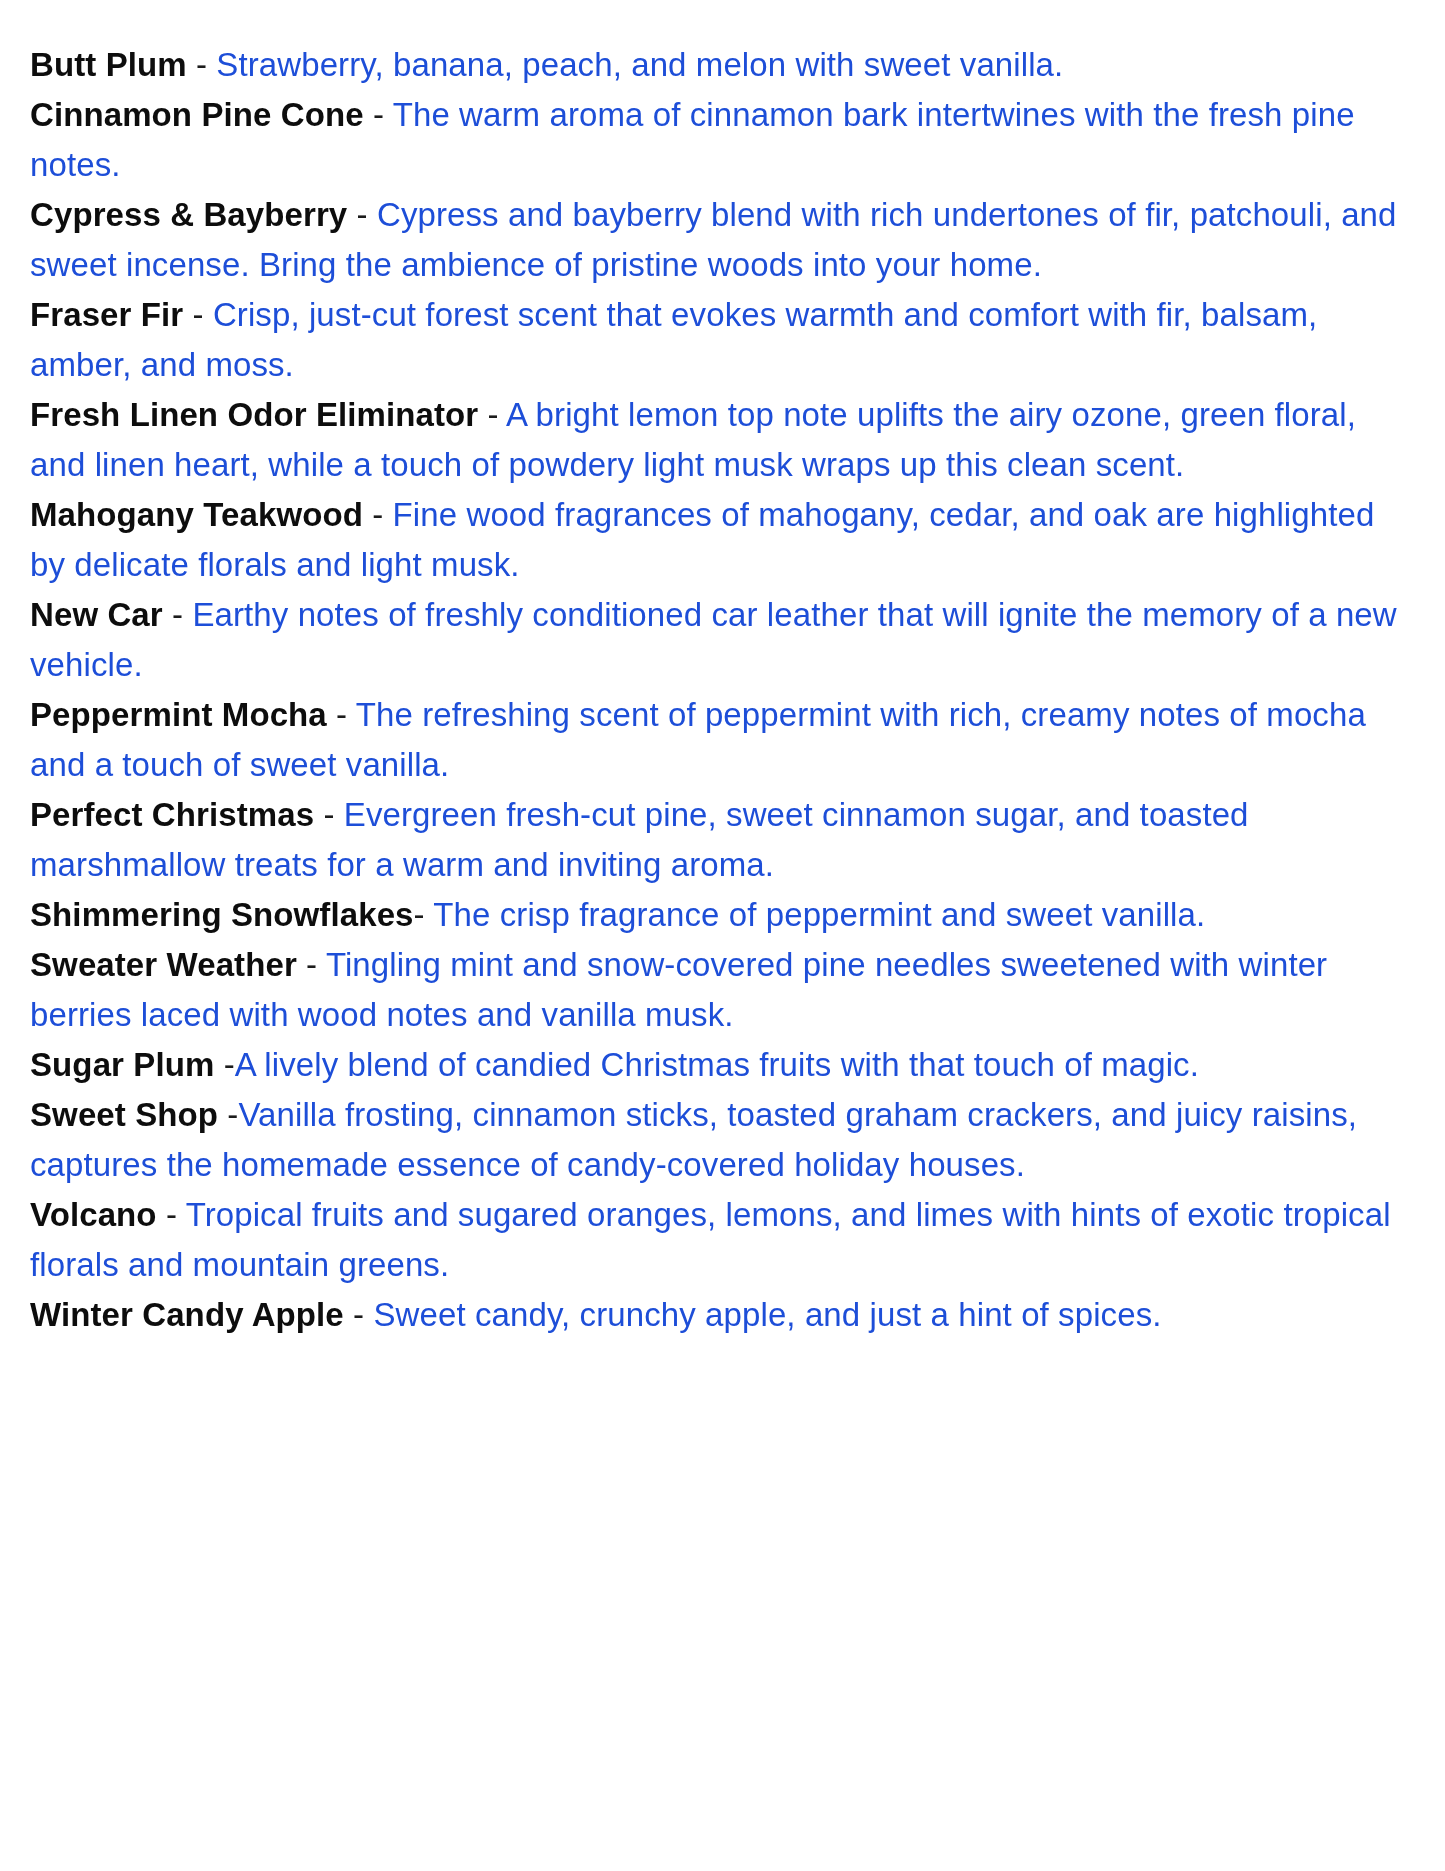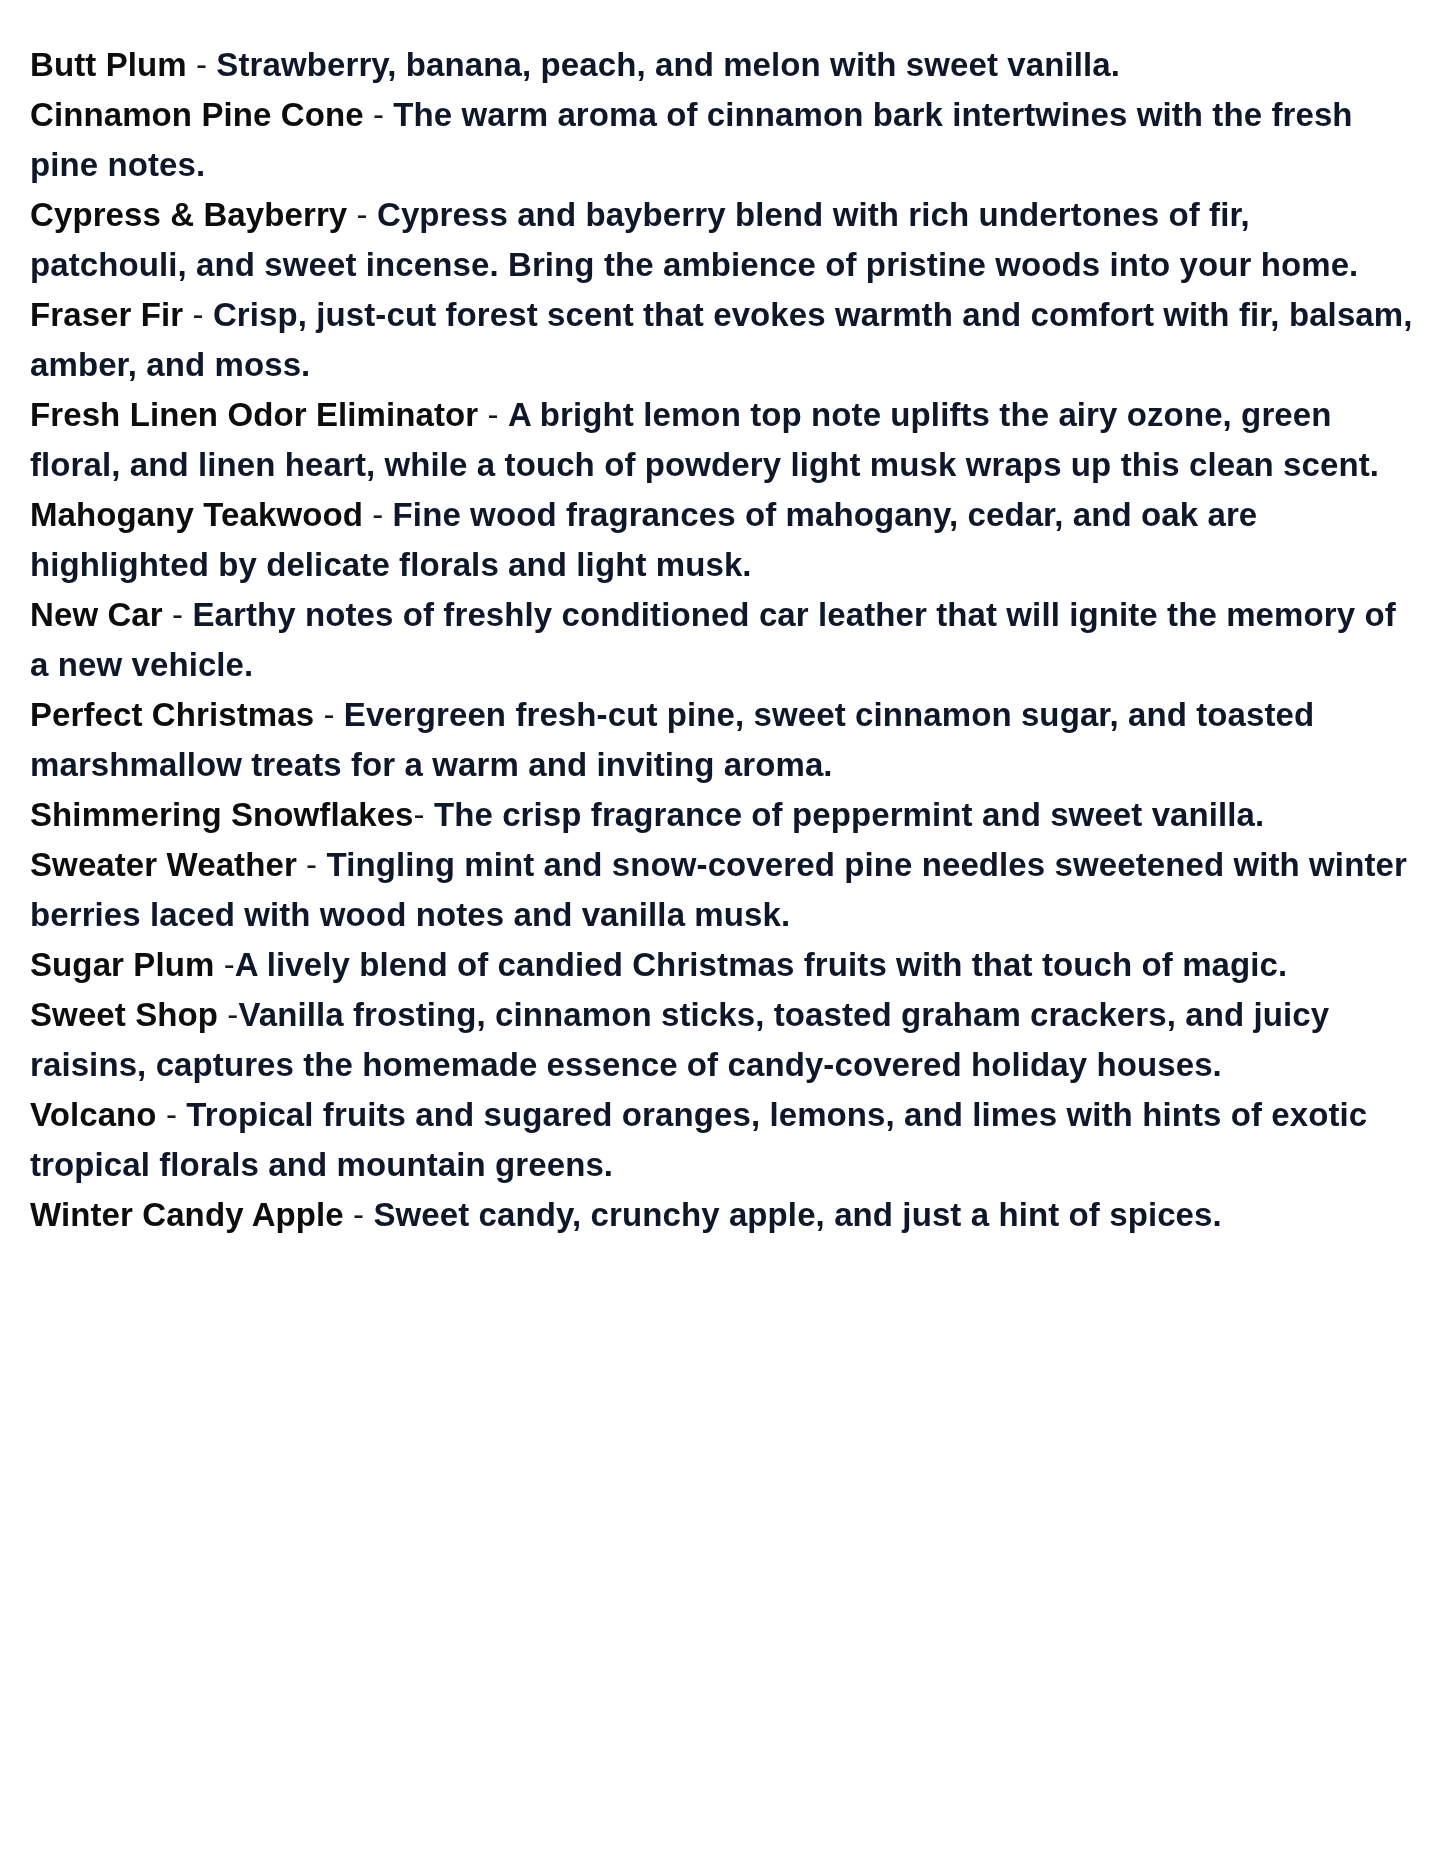--- a/index.html
+++ b/index.html
@@ -42,22 +42,22 @@
   }
   .entry-name {
     font-weight: 700;
     color: #0d0d0d;
   }
   .entry-sep {
     white-space: pre-wrap;
     color: #1c1c1c;
   }
   .entry-desc {
-    font-weight: 700;
-    color: #0f172a;
+    font-weight: 400;
+    color: #1d4ed8;
   }
 </style>
 </head>
 <body>
 
 <div class="page">
   <div class="scent-list" id="scent-list">
   <p class="entry"><span class="entry-name">Butt Plum</span><span class="entry-sep"> - </span><span class="entry-desc">Strawberry, banana, peach, and melon with sweet vanilla.</span></p>
 
 
@@ -66,20 +66,21 @@
   <p class="entry"><span class="entry-name">Cypress &amp; Bayberry</span><span class="entry-sep"> - </span><span class="entry-desc">Cypress and bayberry blend with rich undertones of fir, patchouli, and sweet incense. Bring the ambience of pristine woods into your home.</span></p>
 
   <p class="entry"><span class="entry-name">Fraser Fir</span><span class="entry-sep"> - </span><span class="entry-desc">Crisp, just-cut forest scent that evokes warmth and comfort with fir, balsam, amber, and moss.</span></p>
 
   <p class="entry"><span class="entry-name">Fresh Linen Odor Eliminator</span><span class="entry-sep"> - </span><span class="entry-desc">A bright lemon top note uplifts the airy ozone, green floral, and linen heart, while a touch of powdery light musk wraps up this clean scent.</span></p>
 
   <p class="entry"><span class="entry-name">Mahogany Teakwood</span><span class="entry-sep"> - </span><span class="entry-desc">Fine wood fragrances of mahogany, cedar, and oak are highlighted by delicate florals and light musk.</span></p>
 
   <p class="entry"><span class="entry-name">New Car</span><span class="entry-sep"> - </span><span class="entry-desc">Earthy notes of freshly conditioned car leather that will ignite the memory of a new vehicle.</span></p>
 
+  <p class="entry"><span class="entry-name">Peppermint Mocha</span><span class="entry-sep"> - </span><span class="entry-desc">The refreshing scent of peppermint with rich, creamy notes of mocha and a touch of sweet vanilla.</span></p>
 
   <p class="entry"><span class="entry-name">Perfect Christmas</span><span class="entry-sep"> - </span><span class="entry-desc">Evergreen fresh-cut pine, sweet cinnamon sugar, and toasted marshmallow treats for a warm and inviting aroma.</span></p>
 
   <p class="entry"><span class="entry-name">Shimmering Snowflakes</span><span class="entry-sep">- </span><span class="entry-desc">The crisp fragrance of peppermint and sweet vanilla.</span></p>
 
   <p class="entry"><span class="entry-name">Sweater Weather</span><span class="entry-sep"> - </span><span class="entry-desc">Tingling mint and snow-covered pine needles sweetened with winter berries laced with wood notes and vanilla musk.</span></p>
 
   <p class="entry"><span class="entry-name">Sugar Plum</span><span class="entry-sep"> -</span><span class="entry-desc">A lively blend of candied Christmas fruits with that touch of magic.</span></p>
 
   <p class="entry"><span class="entry-name">Sweet Shop</span><span class="entry-sep"> -</span><span class="entry-desc">Vanilla frosting, cinnamon sticks, toasted graham crackers, and juicy raisins, captures the homemade essence of candy-covered holiday houses.</span></p>

